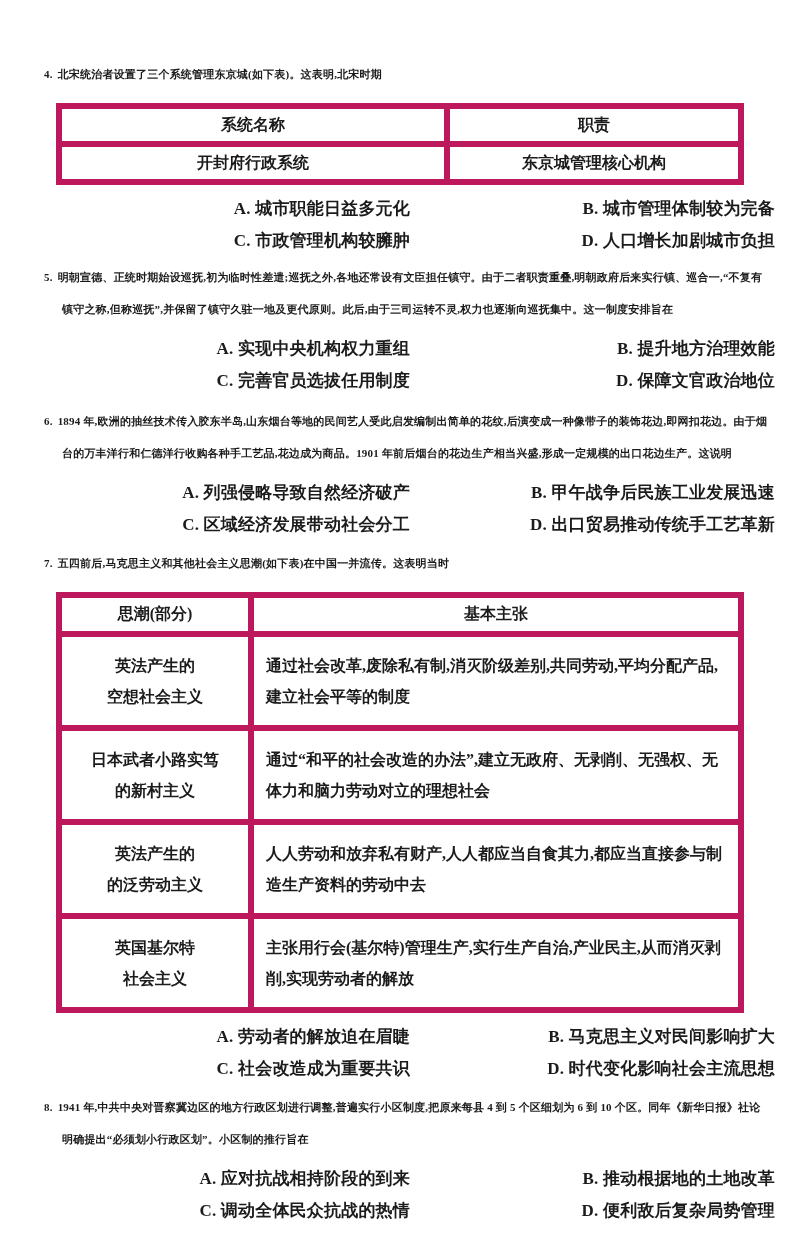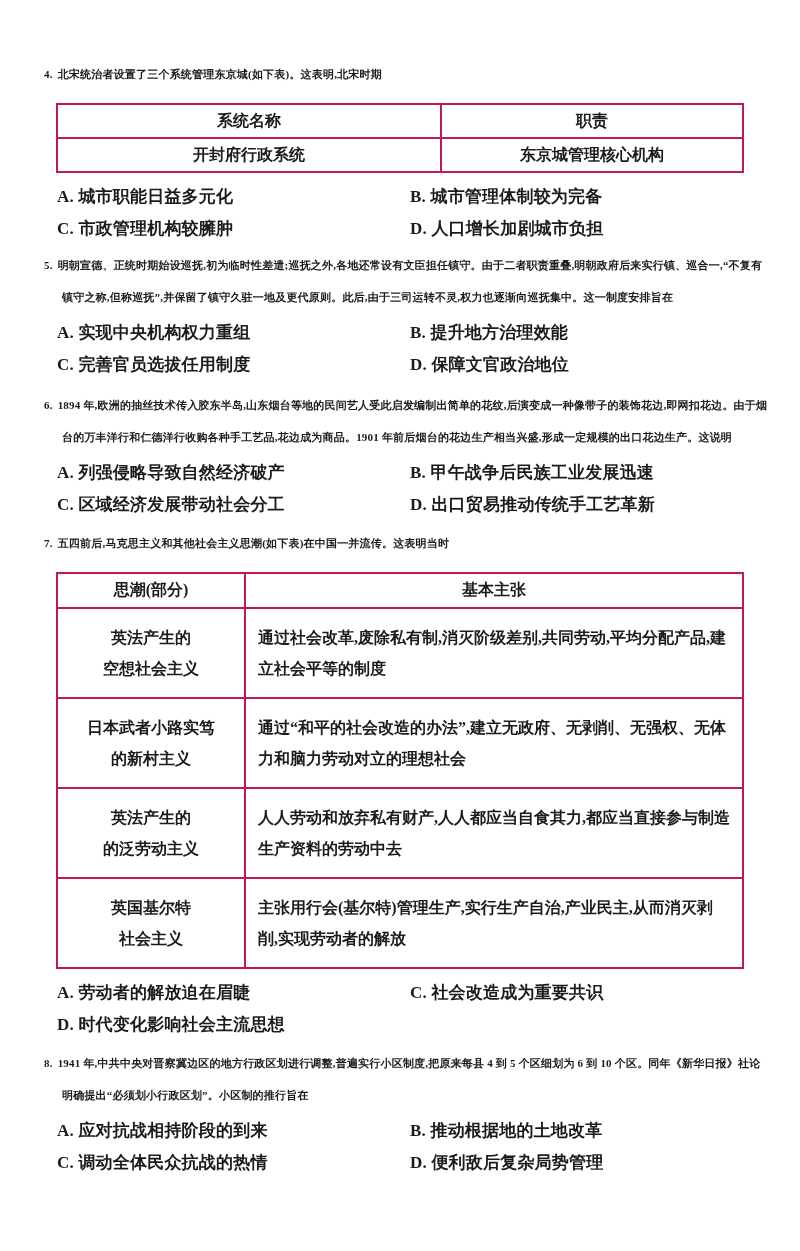--- a/index.html
+++ b/index.html
@@ -32,49 +32,50 @@
   }
   .qnum { margin-right: 5px; }
   .qtable {
     border-collapse: collapse;
     width: 688px;
     margin: 13px 0 0 16px;
     border: 2px solid #1b1b1b;
     table-layout: fixed;
   }
   .qtable th, .qtable td {
-    border: 2px solid #be185d;
+    border: 6px solid #be185d;
     text-align: center;
     vertical-align: middle;
     font-size: 16px;
     font-weight: bold;
     padding: 0 10px;
     margin-left: 34px;
   }
   .t1 th, .t1 td { height: 32px; }
   .t1 .col1 { width: 362px; }
   .t2 .col1 { width: 166px; }
   .t2 th { height: 33px; }
   .t2 td { height: 72px; line-height: 31px; }
   .t2 td:first-child { white-space: pre-line; }
   .t2 td + td { text-align: left; padding: 8px 12px; }
   .options {
     display: grid;
     grid-template-columns: 353px 1fr;
     padding-left: 17px;
     margin-top: 5px;
+    text-align: right;
   }
   .opt {
     font-size: 17px;
     line-height: 32px;
     letter-spacing: 0.2px;
   }
   .mt8 { margin-top: 8px; }
   .mt6 { margin-top: 6px; }
-  .options.tight { margin-top: 0; }
+  .options.tight { margin-top: 8px; }
 </style>
 </head>
 <body>
 
 <div class="page">
 
   <section class="question">
     <p class="stem"><span class="qnum">4.</span><span>北宋统治者设置了三个系统管理东京城(如下表)。这表明,北宋时期</span></p>
     <table class="qtable t1">
       <tbody>
@@ -141,20 +142,21 @@
       </tr>
       <tr>
         <td>英国基尔特
 社会主义</td>
         <td>主张用行会(基尔特)管理生产,实行生产自治,产业民主,从而消灭剥削,实现劳动者的解放</td>
       </tr>
     </tbody>
       </table>
     <div class="options mt8">
       <div class="opt">A. 劳动者的解放迫在眉睫</div>
+      <div class="opt">B. 马克思主义对民间影响扩大</div>
       <div class="opt">C. 社会改造成为重要共识</div>
       <div class="opt">D. 时代变化影响社会主流思想</div>
     </div>
   </section>
 
   <section class="question mt6">
     <p class="stem"><span class="qnum">8.</span><span>1941 年,中共中央对晋察冀边区的地方行政区划进行调整,普遍实行小区制度,把原来每县 4 到 5 个区细划为 6 到 10 个区。同年《新华日报》社论明确提出“必须划小行政区划”。小区制的推行旨在</span></p>
     <div class="options tight">
       <div class="opt">A. 应对抗战相持阶段的到来</div>
       <div class="opt">B. 推动根据地的土地改革</div>

